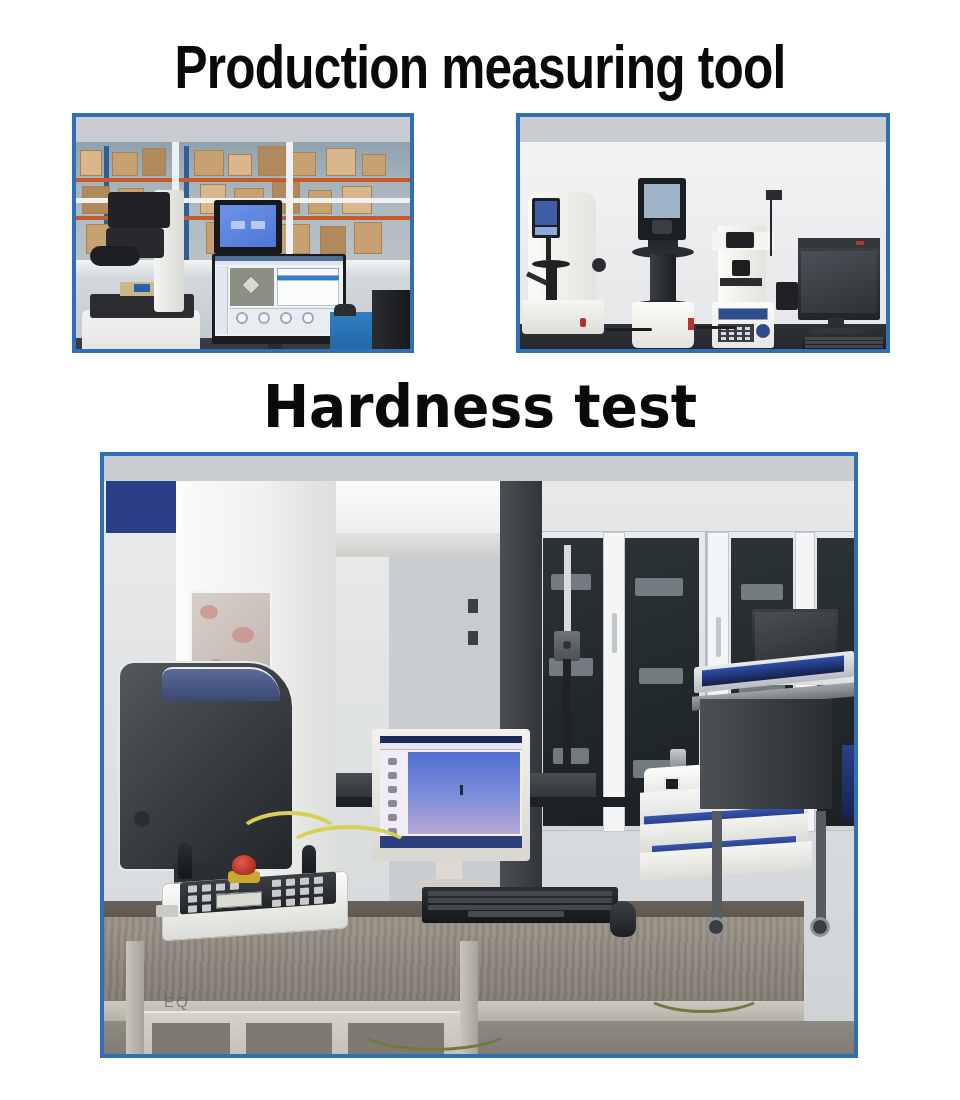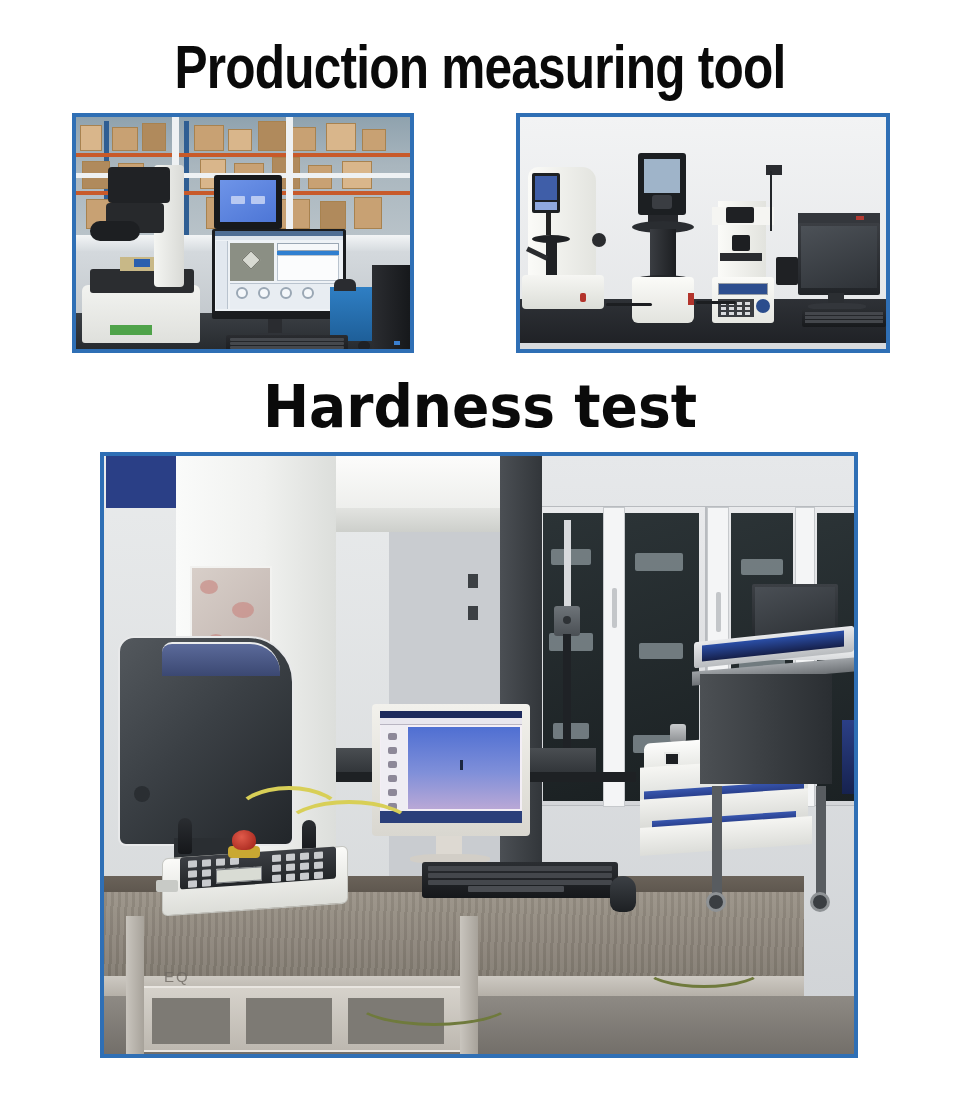--- a/index.html
+++ b/index.html
@@ -46,21 +46,21 @@
   .photo-frame {
     position: absolute;
     border: 4px solid #2f6fb5;
     background: #c9ccd0;
     overflow: hidden;
   }
   #photo-microhardness { left: 72px;  top: 113px; width: 342px; height: 240px; }
   #photo-hardness-row  { left: 516px; top: 113px; width: 374px; height: 240px; }
   #photo-cmm-lab       { left: 100px; top: 452px; width: 758px; height: 606px; }
 
-  .scene { position: absolute; inset: 0; overflow: hidden; }
+  .scene { position: absolute; inset: 0; overflow: hidden; margin-top: 25px; }
   .el { position: absolute; }
 
   
   
   #p1 .bg-wall { inset: 0; background: linear-gradient(#dfe3e6, #cfd4d8); }
   #p1 .window {
     left: 0; top: 0; width: 100%; height: 122px;
     background:
       linear-gradient(180deg,#8fa2ae 0%, #a9b6be 40%, #b9c3c9 100%);
   }

